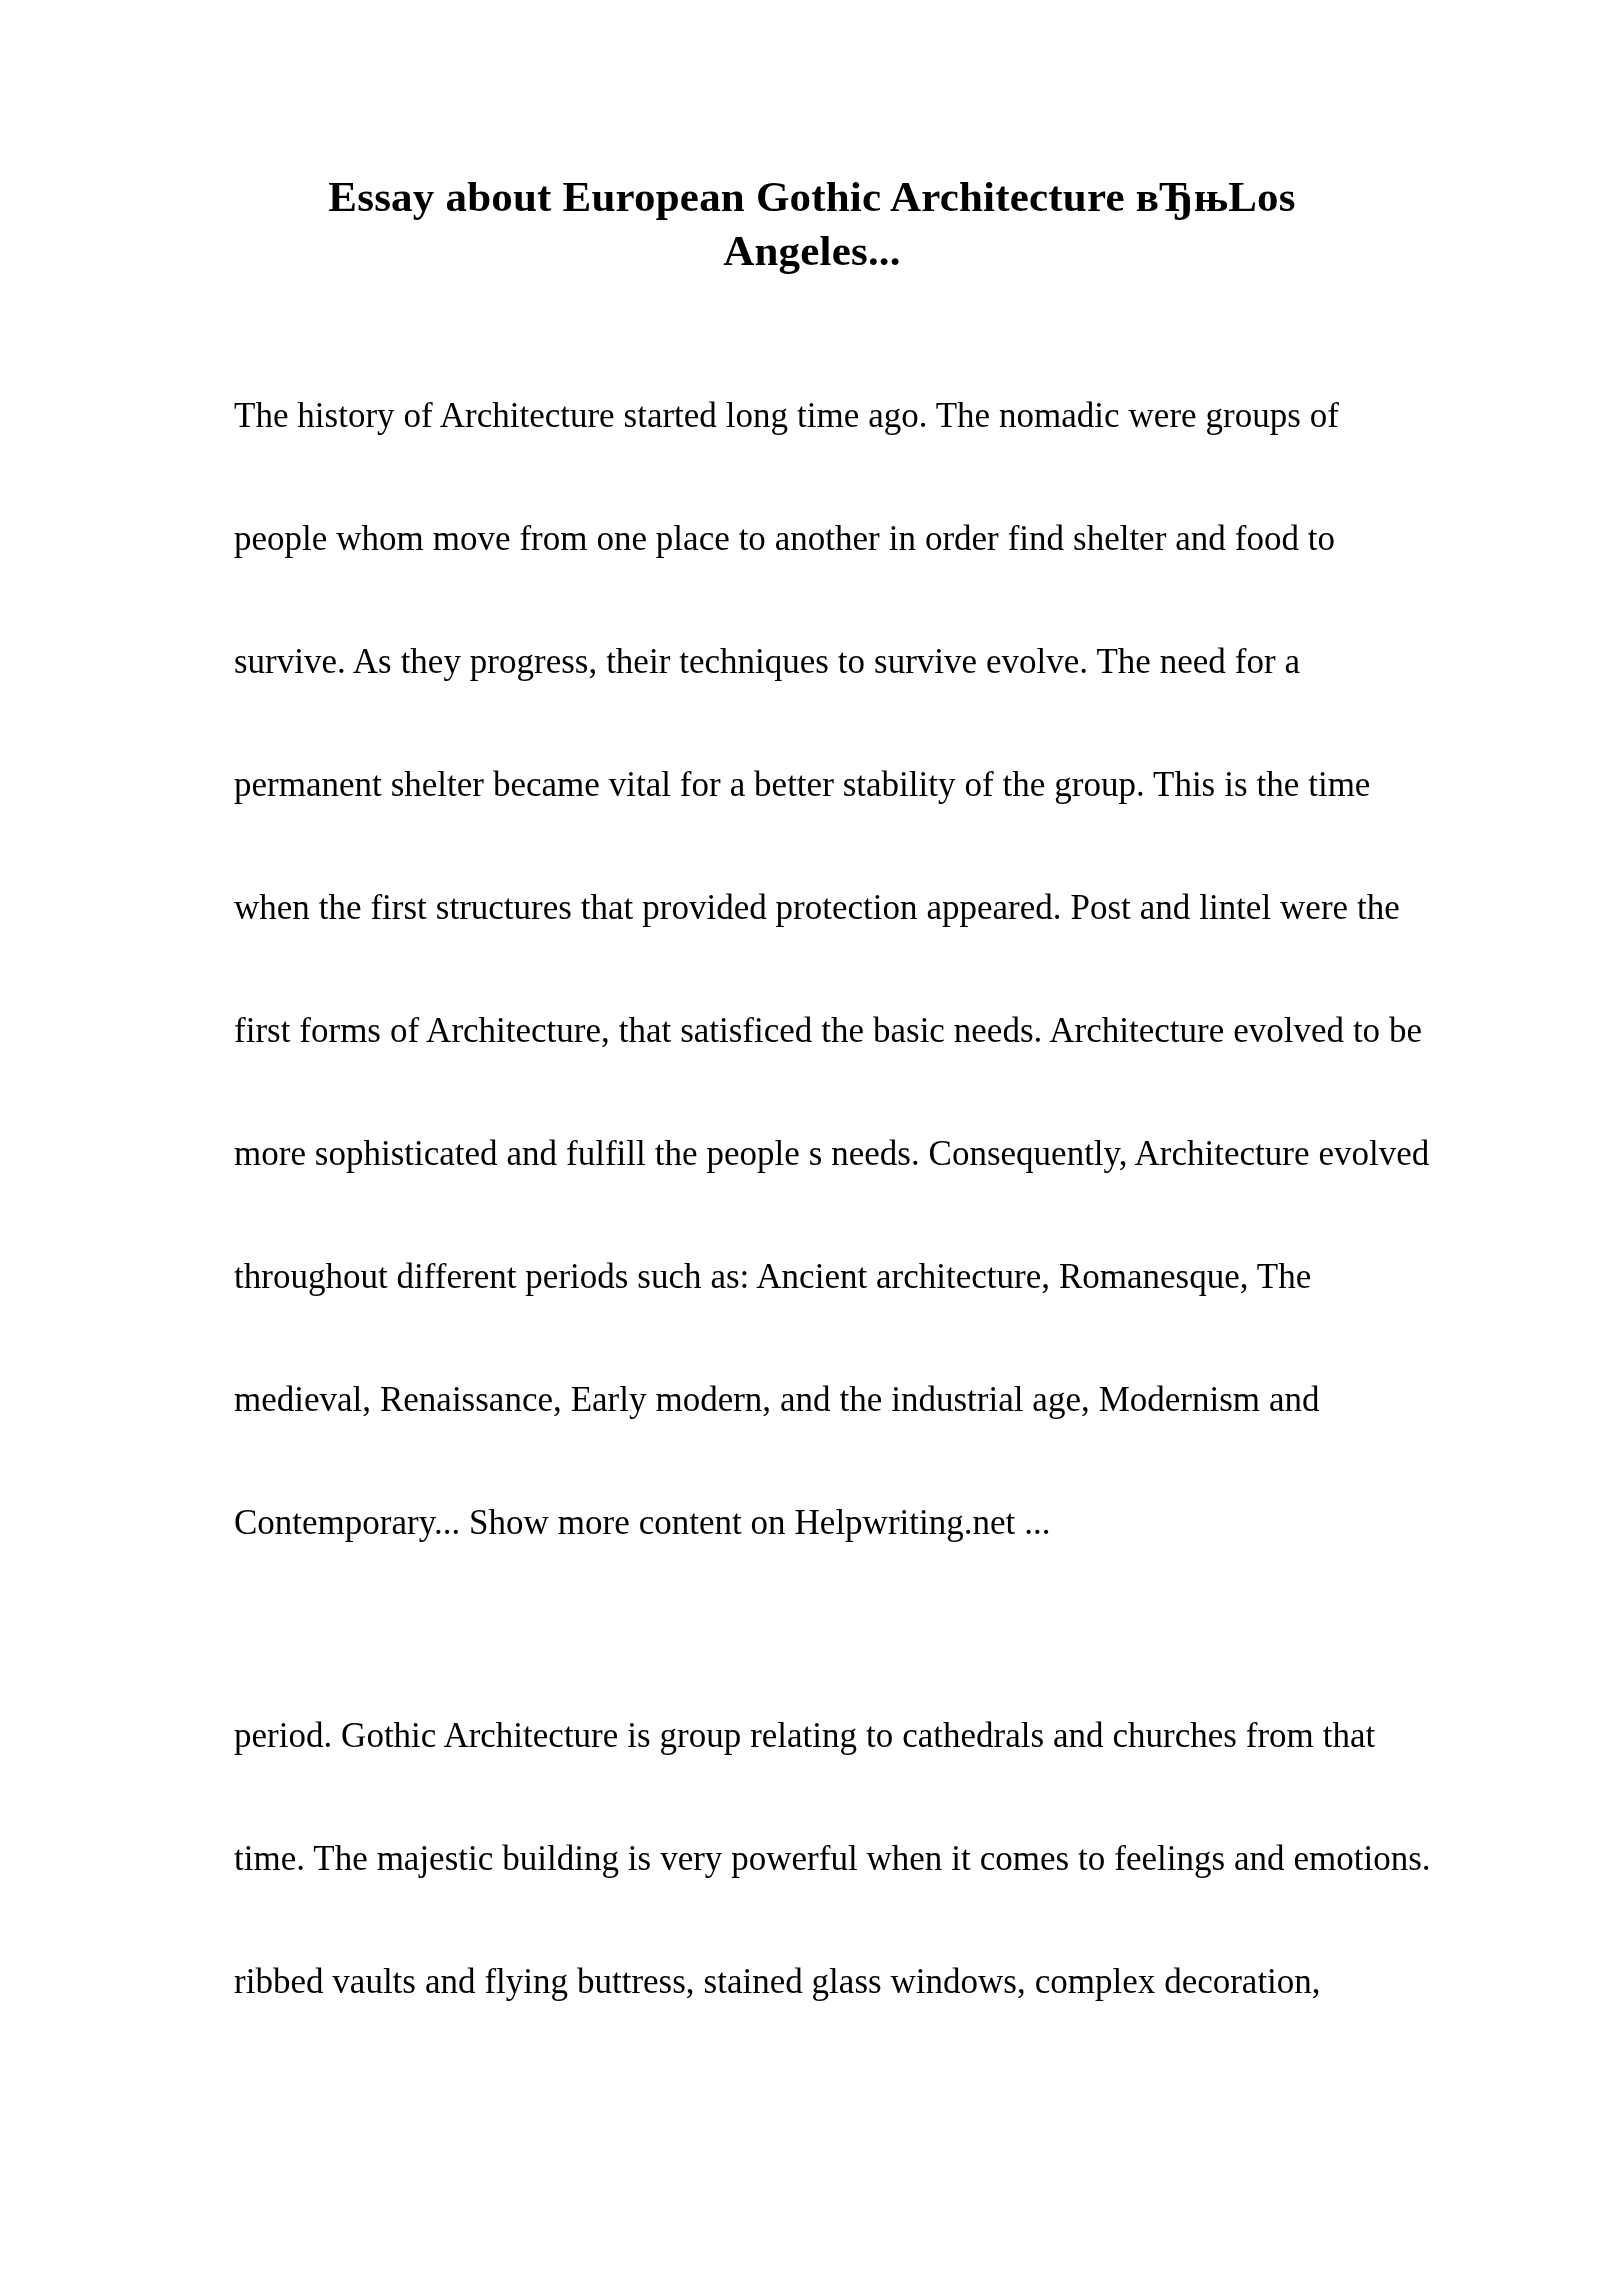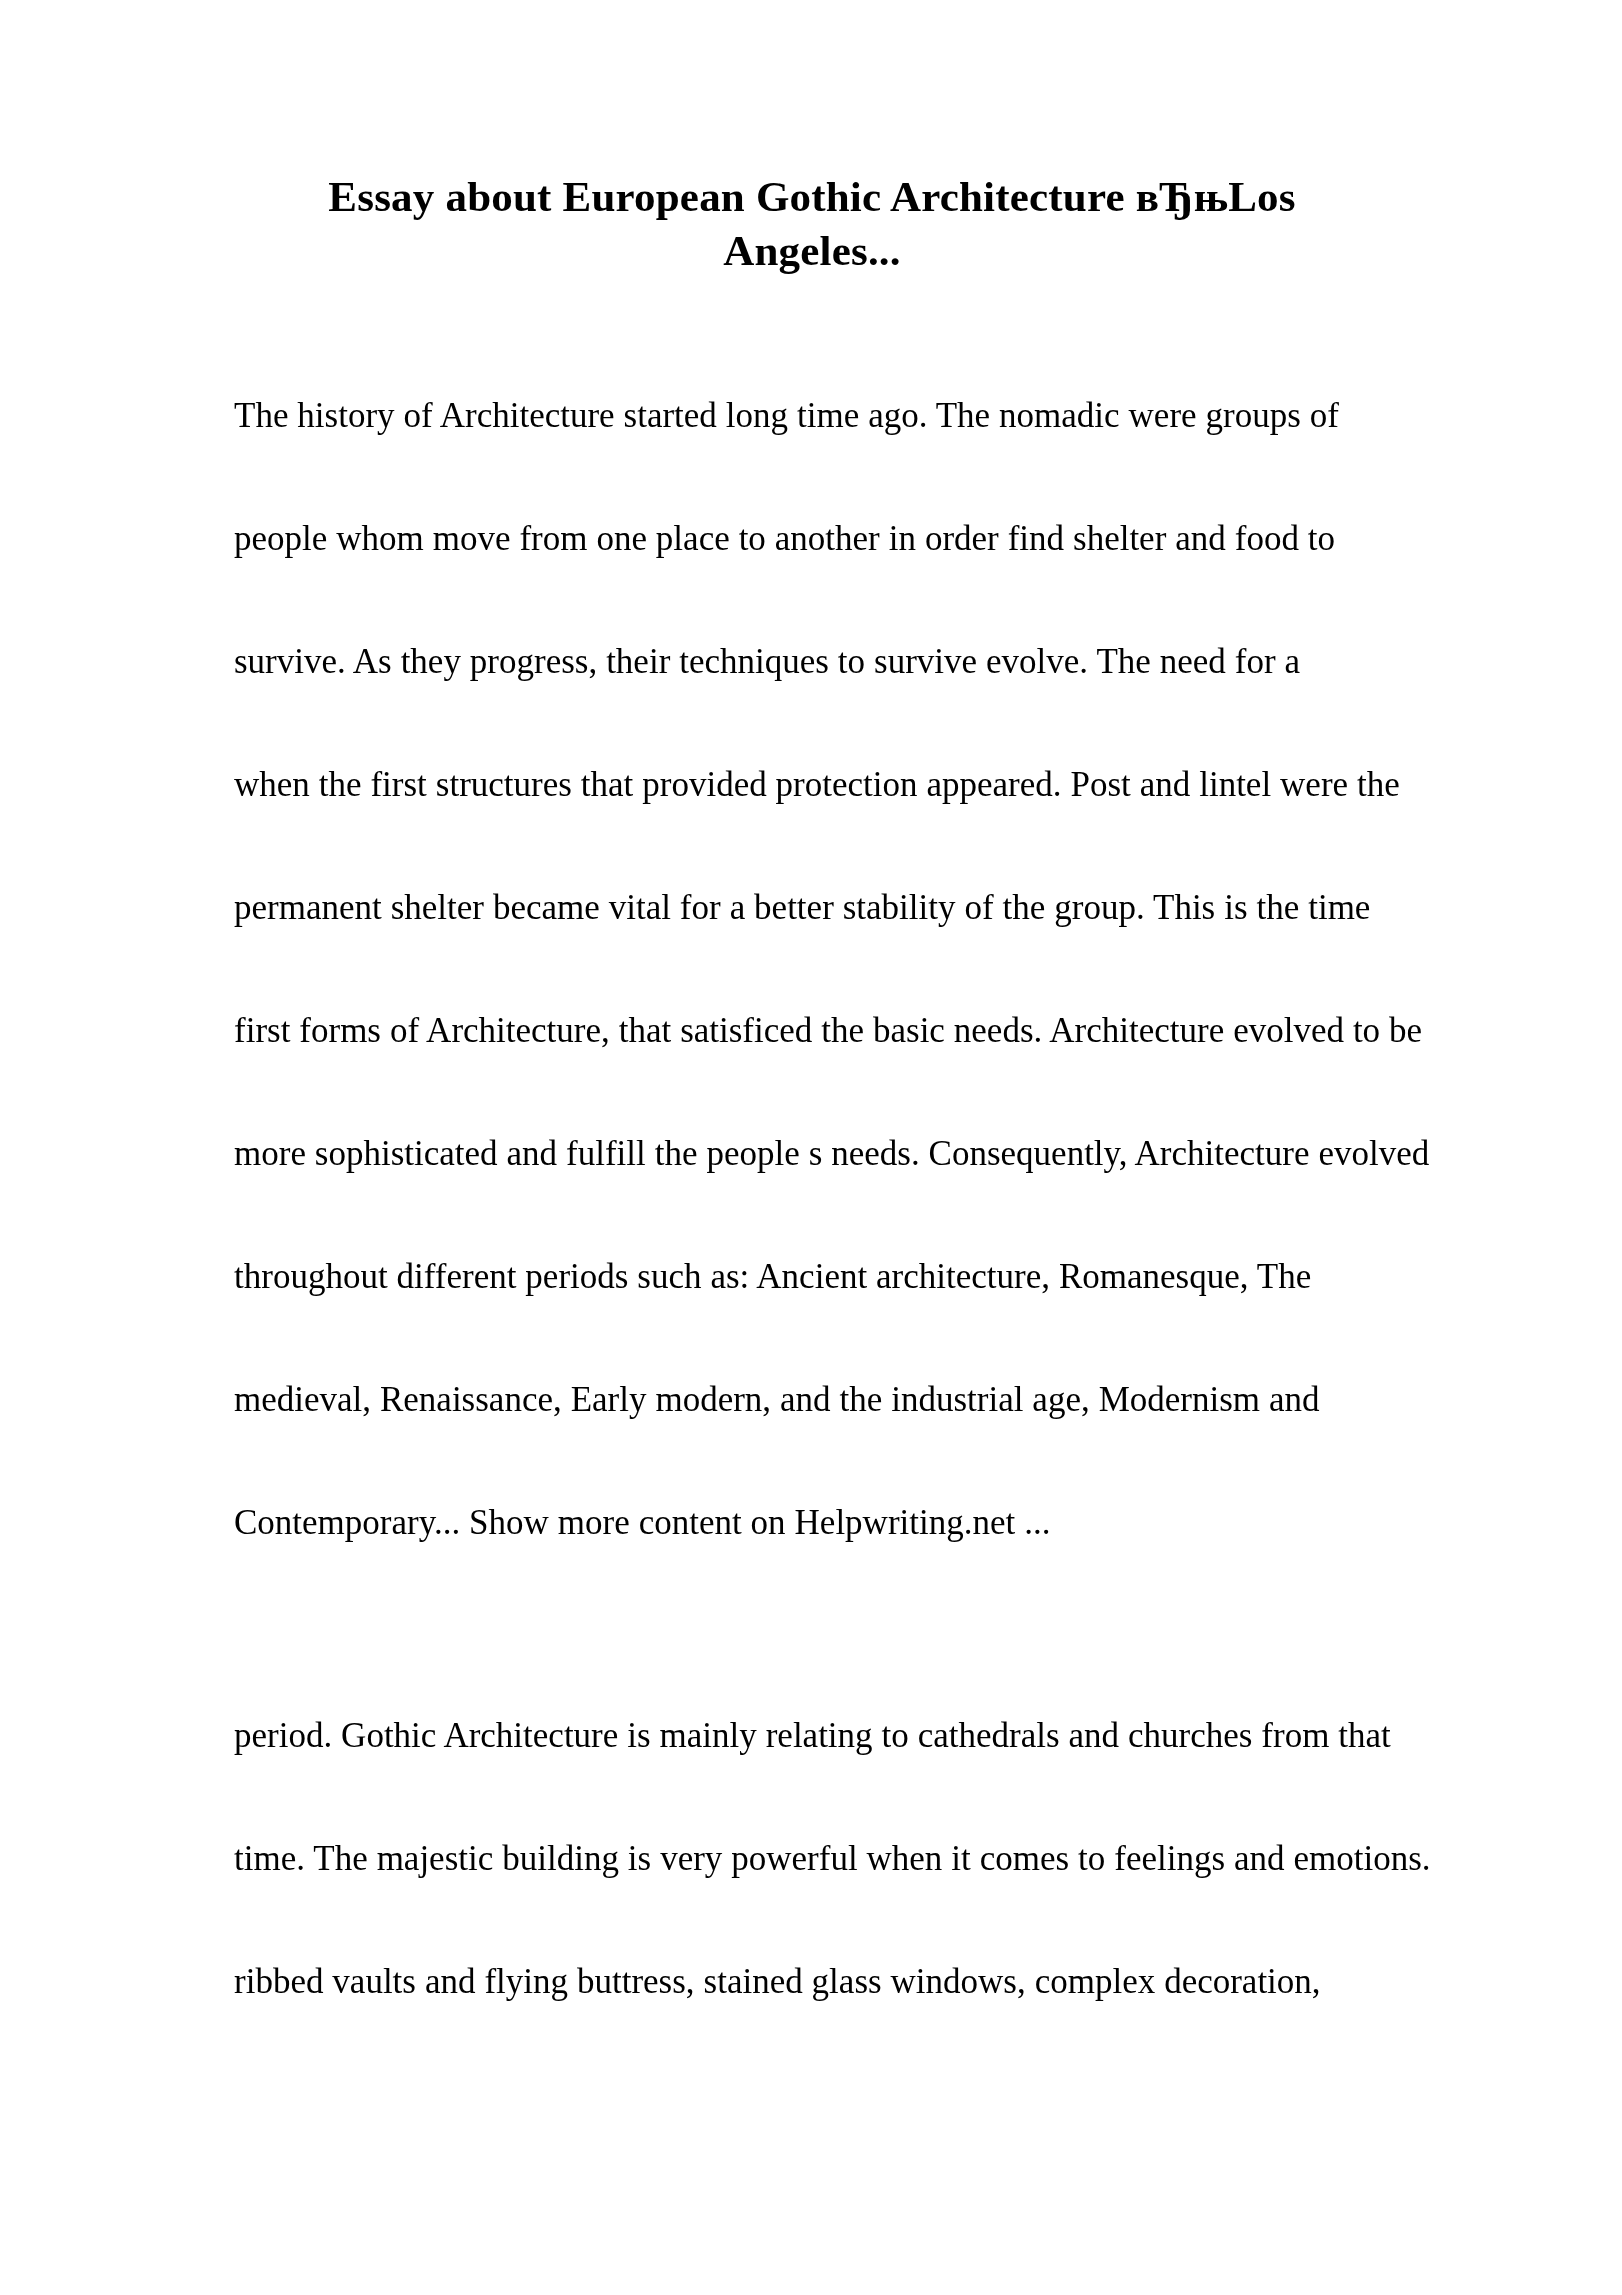--- a/index.html
+++ b/index.html
@@ -74,31 +74,31 @@
     <span class="line">Essay about European Gothic Architecture вЂњLos</span>
     <span class="line">Angeles...</span>
   </h1>
 
   <div class="body-block">
 
     <p class="para">
       <span class="line">The history of Architecture started long time ago. The nomadic were groups of</span>
       <span class="line">people whom move from one place to another in order find shelter and food to</span>
       <span class="line">survive. As they progress, their techniques to survive evolve. The need for a</span>
+      <span class="line">permanent shelter became vital for a better stability of the group. This is the time</span>
       <span class="line">when the first structures that provided protection appeared. Post and lintel were the</span>
-      <span class="line">permanent shelter became vital for a better stability of the group. This is the time</span>
       <span class="line">first forms of Architecture, that satisficed the basic needs. Architecture evolved to be</span>
       <span class="line">more sophisticated and fulfill the people s needs. Consequently, Architecture evolved</span>
       <span class="line">throughout different periods such as: Ancient architecture, Romanesque, The</span>
       <span class="line">medieval, Renaissance, Early modern, and the industrial age, Modernism and</span>
       <span class="line">Contemporary... Show more content on Helpwriting.net ...</span>
     </p>
 
     <p class="para">
-      <span class="line">period. Gothic Architecture is mainly relating to cathedrals and churches from that</span>
+      <span class="line">period. Gothic Architecture is group relating to cathedrals and churches from that</span>
       <span class="line">time. The majestic building is very powerful when it comes to feelings and emotions.</span>
       <span class="line">ribbed vaults and flying buttress, stained glass windows, complex decoration,</span>
       
       
       
       
       
       
       
       

